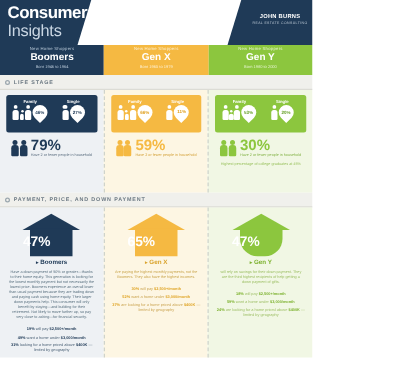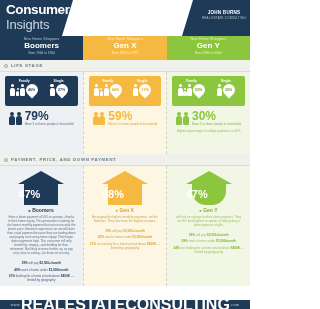--- a/index.html
+++ b/index.html
@@ -451,21 +451,21 @@
           <span>—limited by geography</span>
         </div>
       </div>
     </div>
 
     <div class="col c-genx">
       <div class="house-wrap">
         <div class="house">
           <div class="h-roof"></div>
           <div class="h-base"></div>
-          <div class="h-num">98%</div>
+          <div class="h-num">65%</div>
         </div>
       </div>
       <div class="pay-title">
         <span class="arrow">▸</span>
         <span>Gen X</span>
       </div>
       <div class="pay-text">Are paying the highest monthly payments, not the Boomers. They also have the highest incomes.</div>
       <div class="bullets">
         <div class="bullet">
           <span class="pct">30%</span>
@@ -513,19 +513,14 @@
         <div class="bullet">
           <span class="pct">24%</span>
           <span>are looking for a home priced above</span>
           <span class="amt">$400K</span>
           <span>—limited by geography</span>
         </div>
       </div>
     </div>
   </div>
 
-  <div class="footer">
-    <span>www.</span>
-      <b>REALESTATECONSULTING</b>
-      <span>.com</span>
-  </div>
 
 </div>
 
 </body></html>

